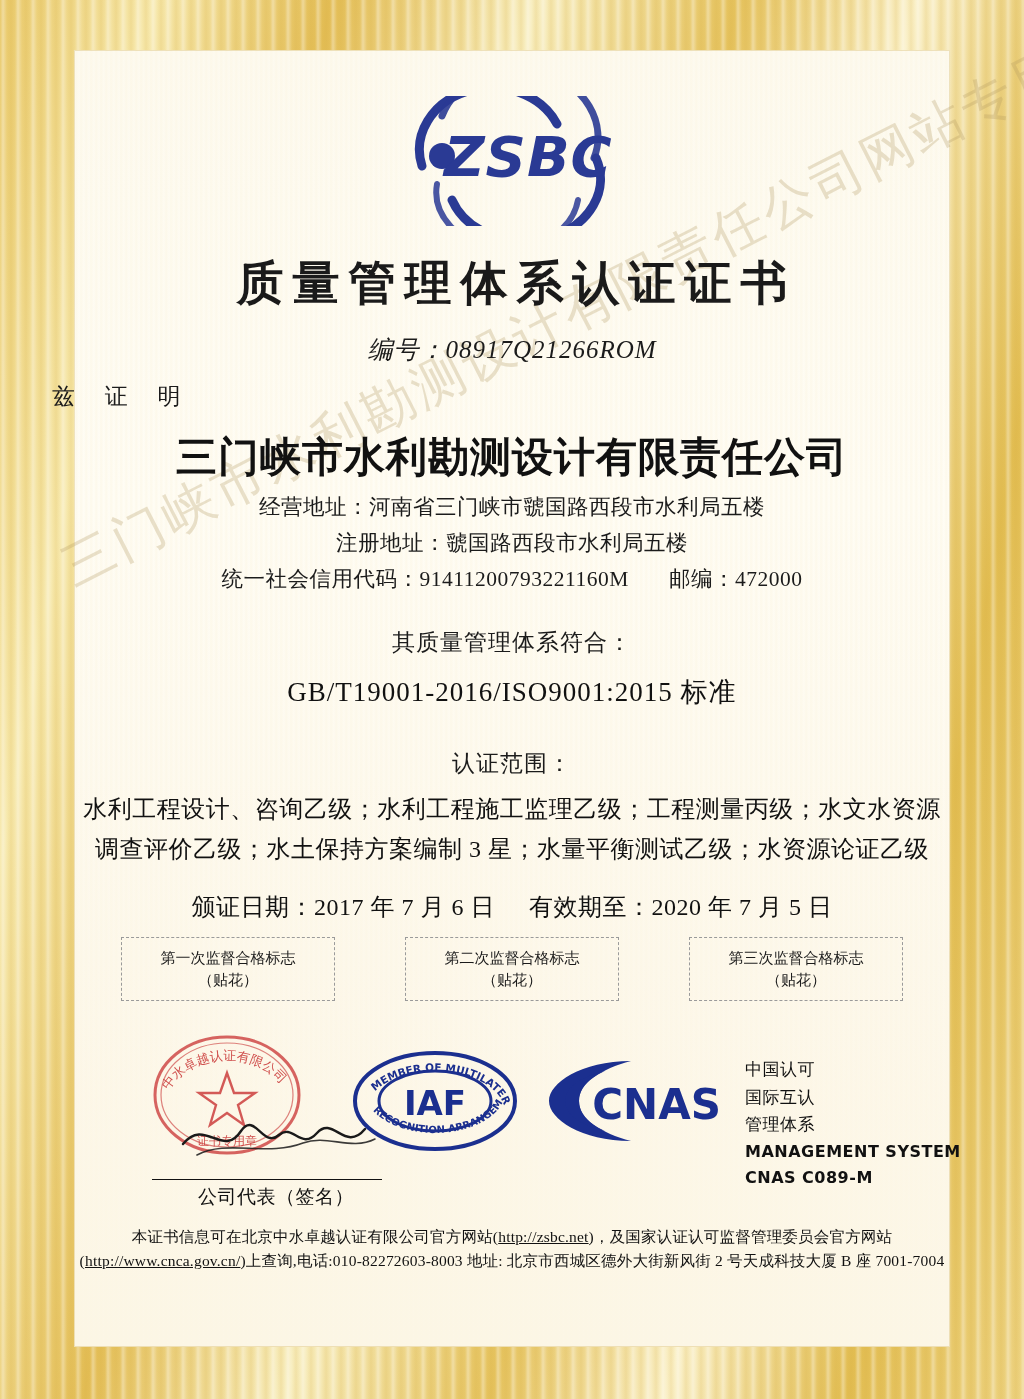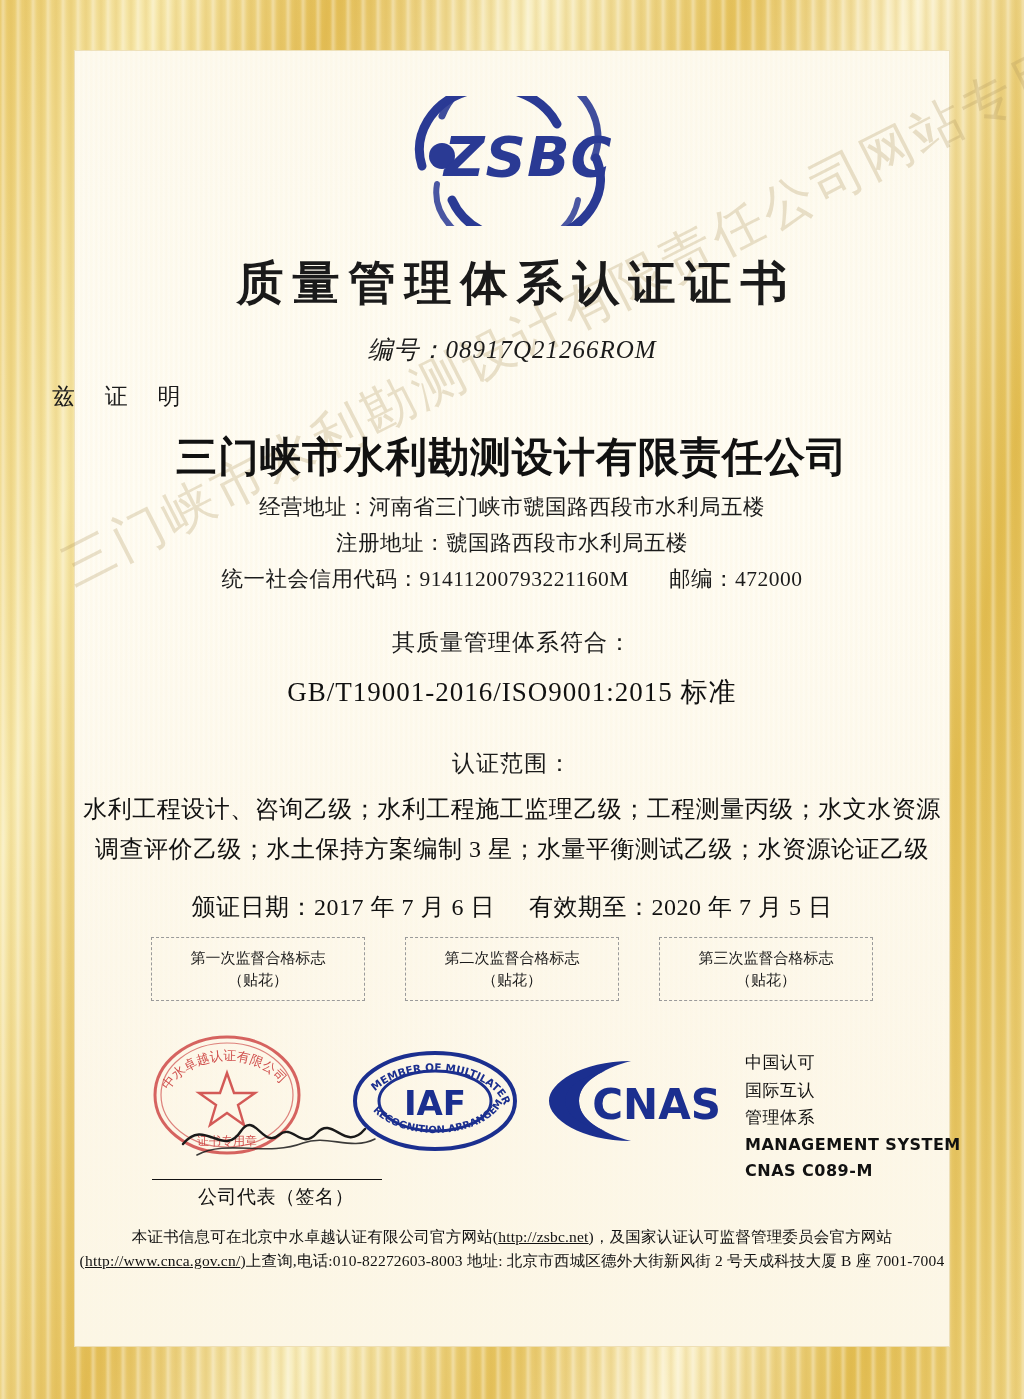--- a/index.html
+++ b/index.html
@@ -176,21 +176,21 @@
     font-size: 17px;
     color: #1b1b1b;
     margin-top: 10px;
     letter-spacing: 0.2px;
   }
 
   
   .surv-row {
     display: flex;
     justify-content: center;
-    gap: 40px;
+    gap: 70px;
     margin-top: 14px;
   }
   .surv-box {
     width: 212px;
     height: 62px;
     border: 1px dashed #9a9a9a;
     display: flex;
     flex-direction: column;
     align-items: center;
     justify-content: center;
@@ -222,21 +222,21 @@
   .cnas {
     position: absolute;
     left: 495px;
     top: 28px;
     width: 200px;
     height: 92px;
   }
   .cnas-text {
     position: absolute;
     left: 705px;
-    top: 22px;
+    top: 29px;
     font-size: 17px;
     color: #111;
     line-height: 1.62;
     letter-spacing: 0.5px;
   }
   .cnas-text .en {
     font-family: "DejaVu Sans", sans-serif;
     font-weight: bold;
     font-size: 16px;
   }

